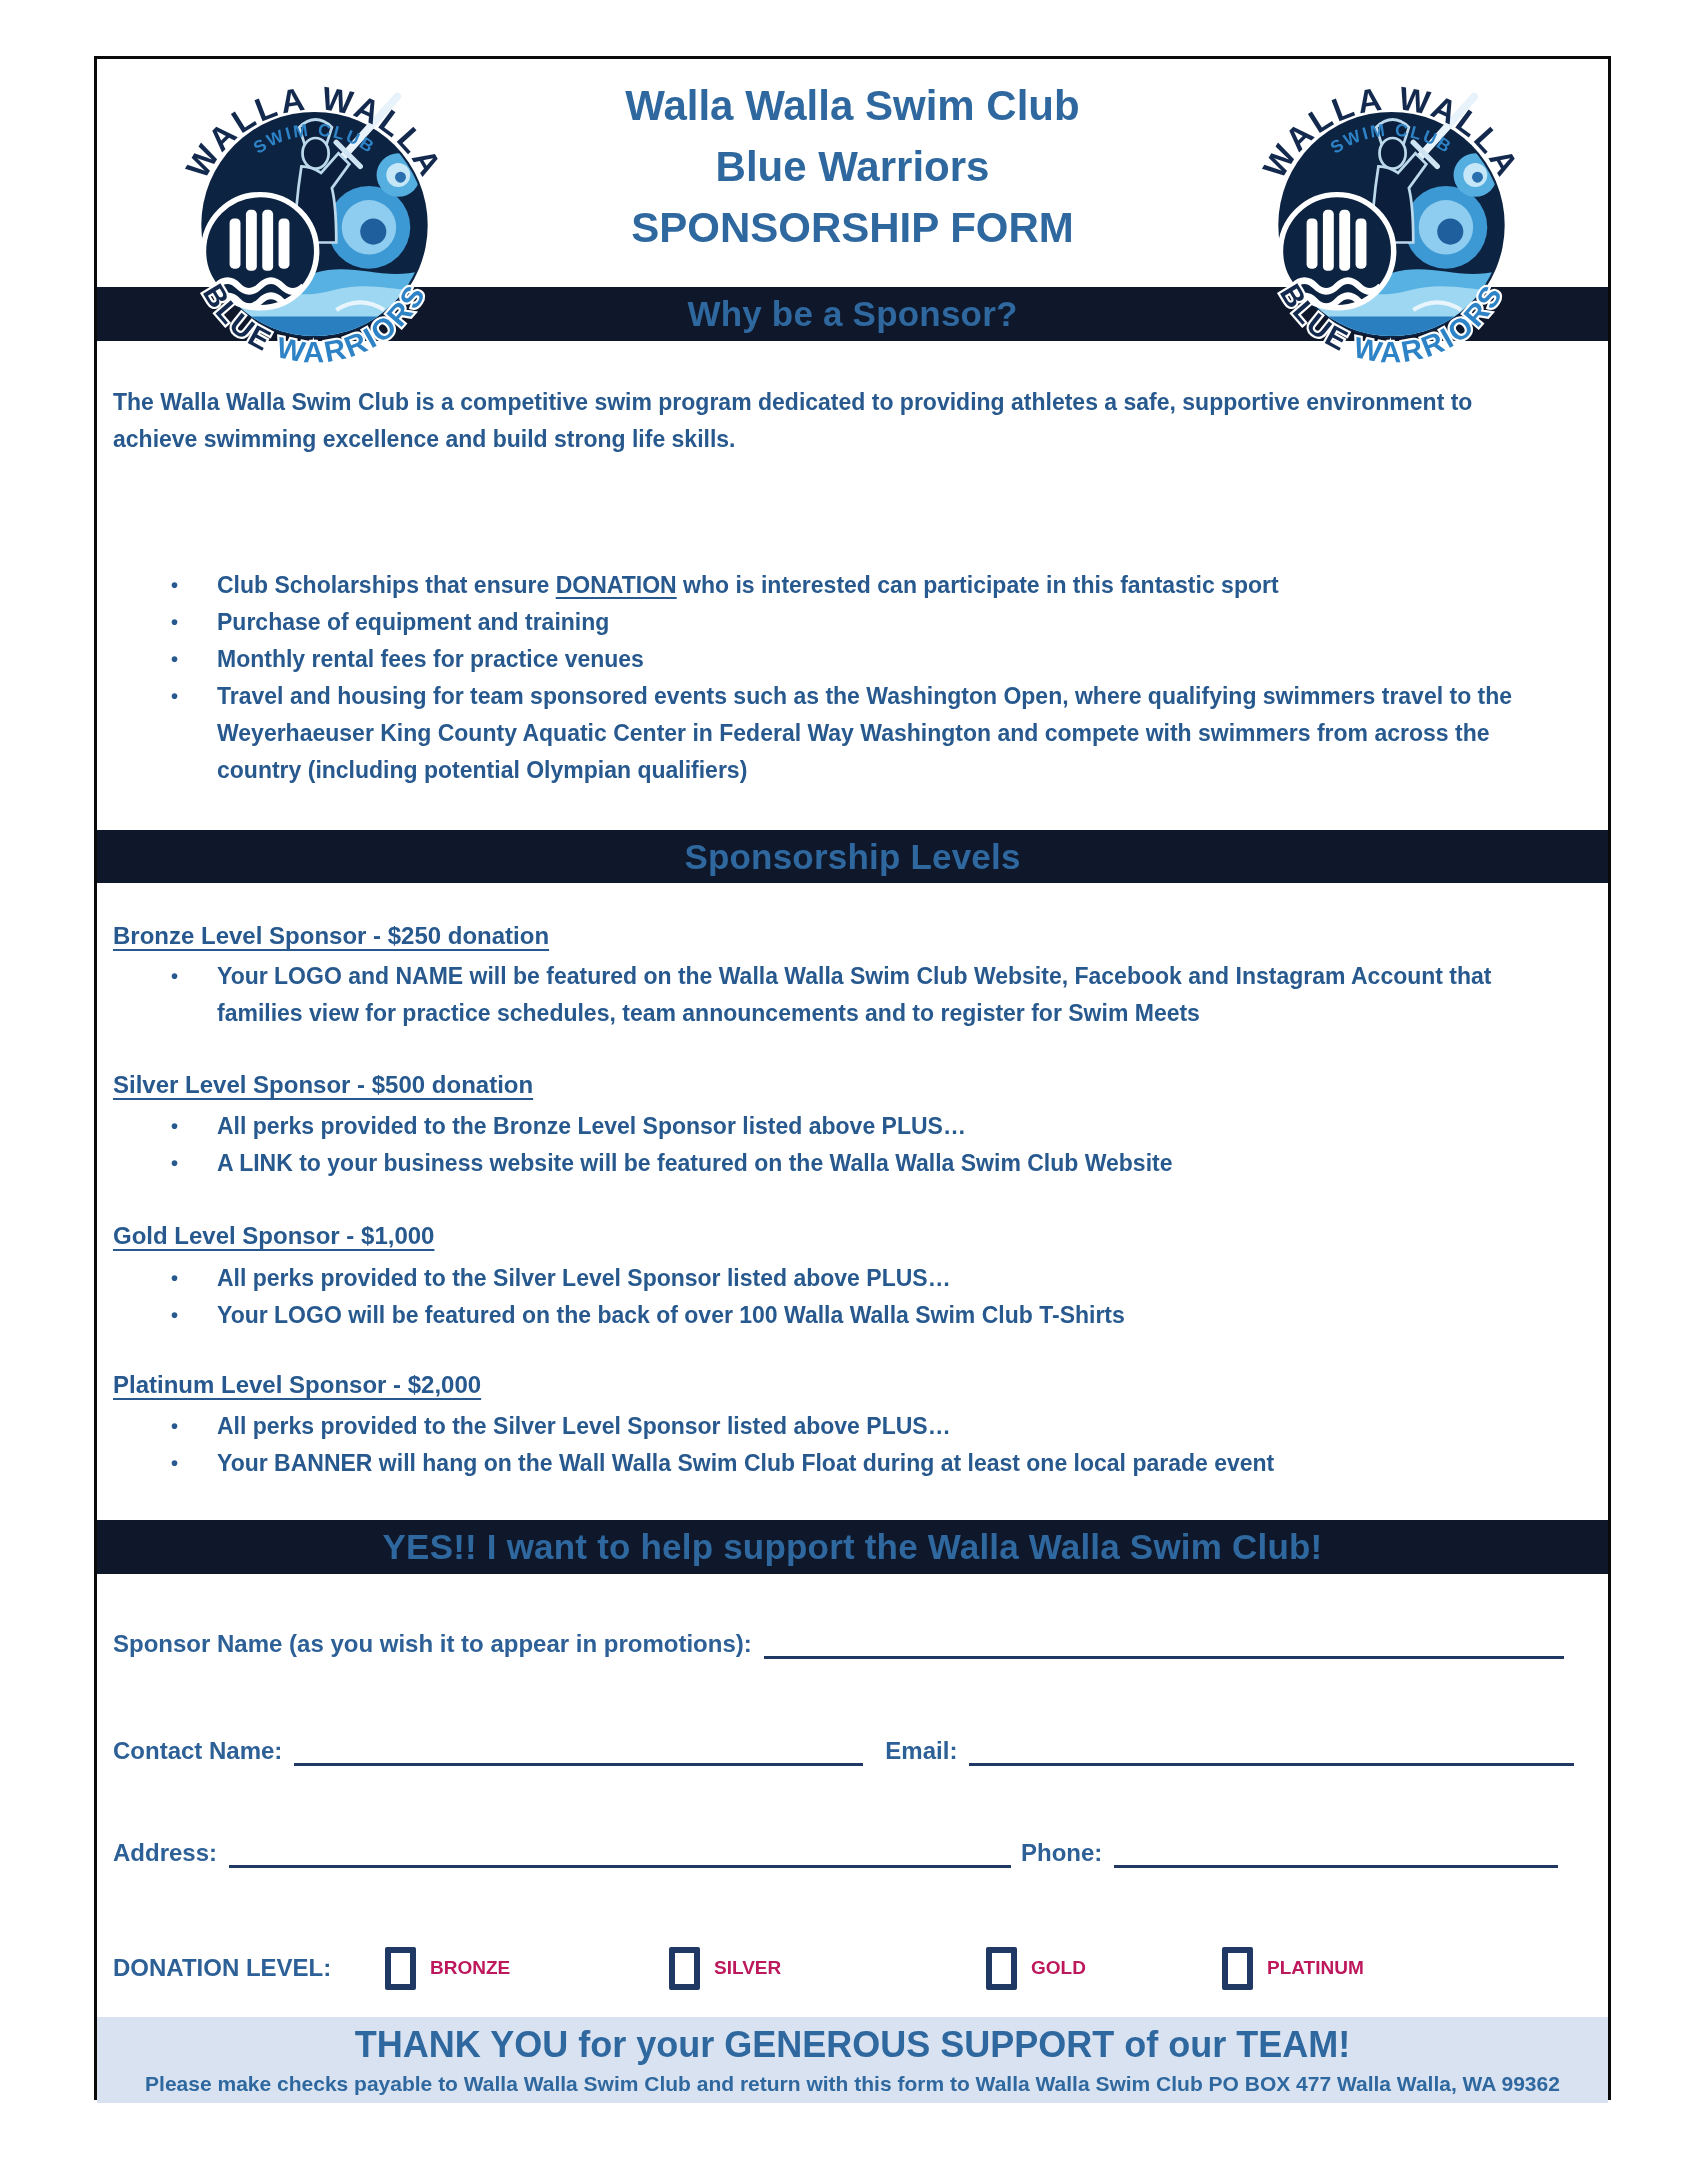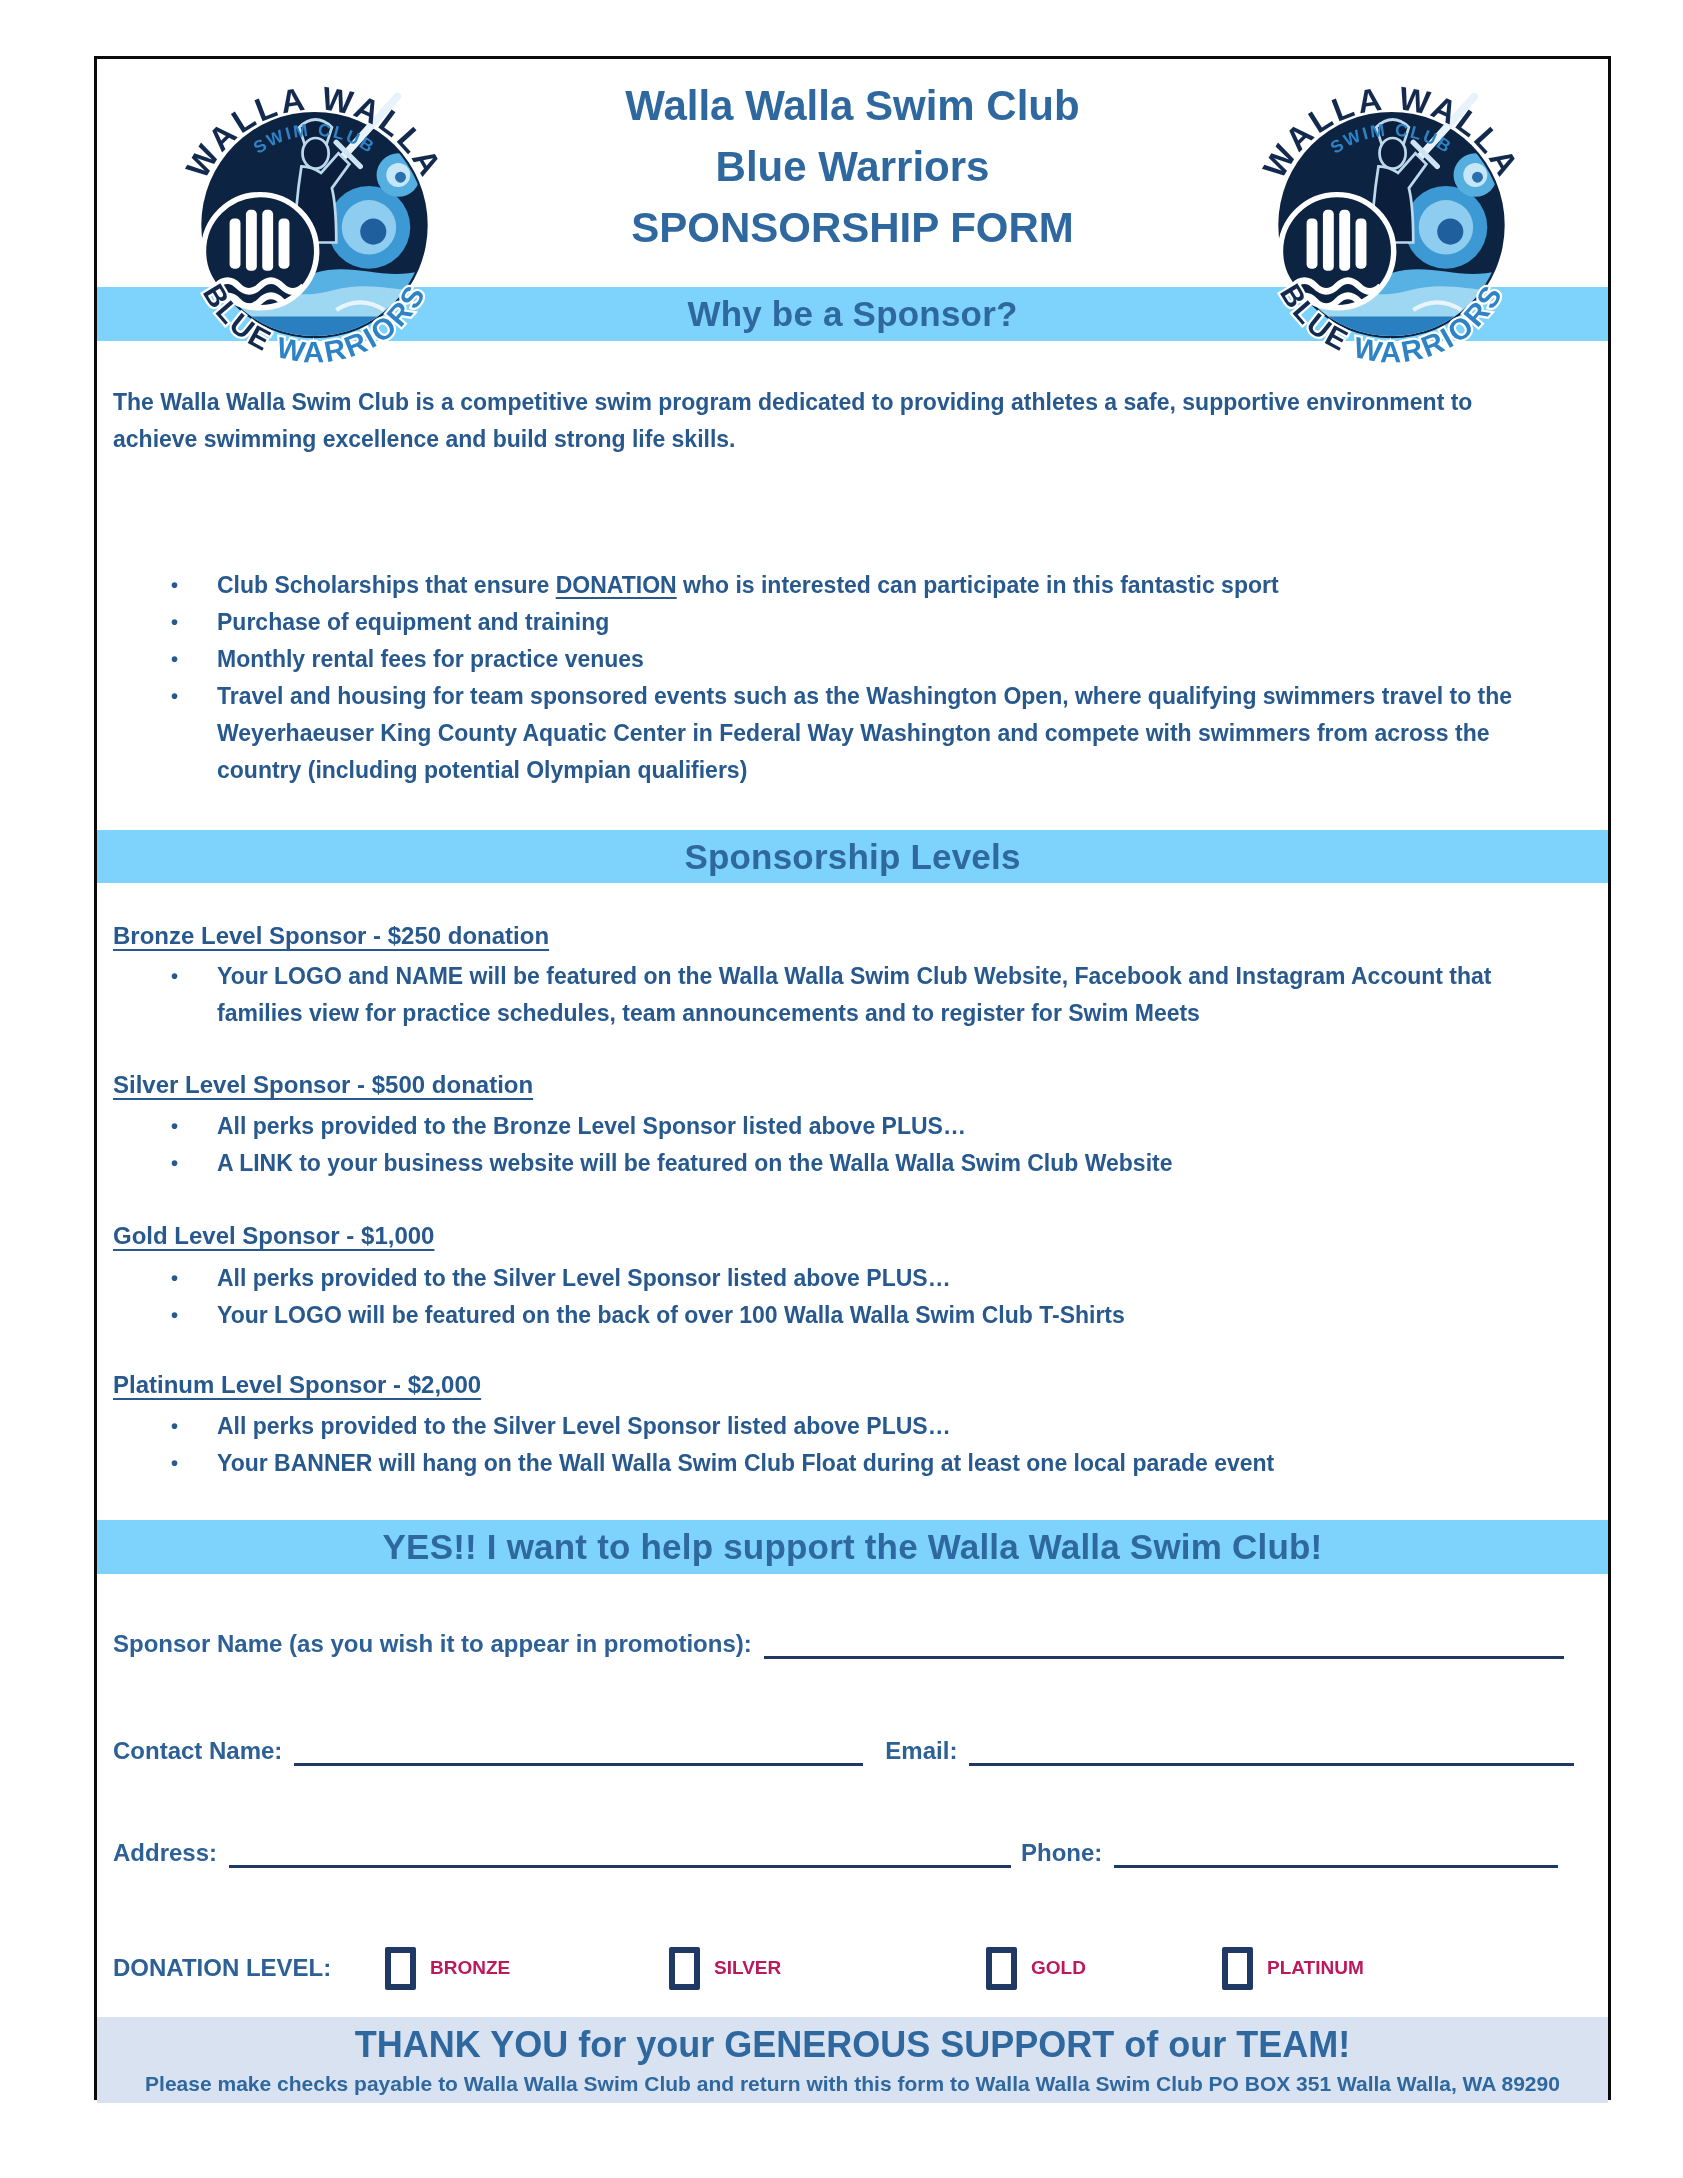--- a/index.html
+++ b/index.html
@@ -1,20 +1,20 @@
 <!DOCTYPE html>
 <html><head>
 <meta charset="utf-8">
 <style>
   html,body{margin:0;padding:0;background:#ffffff;}
   body{width:1683px;height:2178px;position:relative;overflow:hidden;
        font-family:"Liberation Sans",sans-serif;font-weight:bold;}
   .sheet{position:absolute;left:94px;top:56px;width:1517px;height:2044px;
          box-sizing:border-box;border:3px solid #0a0a0a;background:#ffffff;}
-  .band{position:absolute;left:0;right:0;height:54px;background:#7dd3fc;
+  .band{position:absolute;left:0;right:0;height:54px;background:#0f172a;
         display:flex;align-items:center;justify-content:center;}
   .band-text{font-size:35px;color:#2e689f;letter-spacing:0.2px;}
   .hdr-title{position:absolute;top:16px;left:297px;right:297px;text-align:center;
              color:#2e689f;font-size:42px;line-height:61px;z-index:1;}
   .logo-wrap{position:absolute;width:283px;height:316px;z-index:2;}
   svg text{font-family:"Liberation Sans",sans-serif;font-weight:bold;}
   .copy{position:absolute;left:16px;right:69px;color:#27598e;font-size:23px;line-height:37px;}
   .blist{position:absolute;left:0;right:40px;color:#27598e;font-size:23px;line-height:37px;}
   .bitem{position:relative;padding-left:120px;}
   .dot{position:absolute;left:74px;top:0;font-size:20px;}
@@ -269,17 +269,17 @@
       <span class="cbl">GOLD</span>
     </div>
     <div class="cbg" style="left:1125px;">
       <span class="cb"></span>
       <span class="cbl">PLATINUM</span>
     </div>
   </div>
 
   <div class="footer">
     <div class="footer-big">THANK YOU for your GENEROUS SUPPORT of our TEAM!</div>
-    <div class="footer-small">Please make checks payable to Walla Walla Swim Club and return with this form to Walla Walla Swim Club PO BOX 351 Walla Walla, WA 89290</div>
+    <div class="footer-small">Please make checks payable to Walla Walla Swim Club and return with this form to Walla Walla Swim Club PO BOX 477 Walla Walla, WA 99362</div>
   </div>
 
 </div>
 
 
 </body></html>

